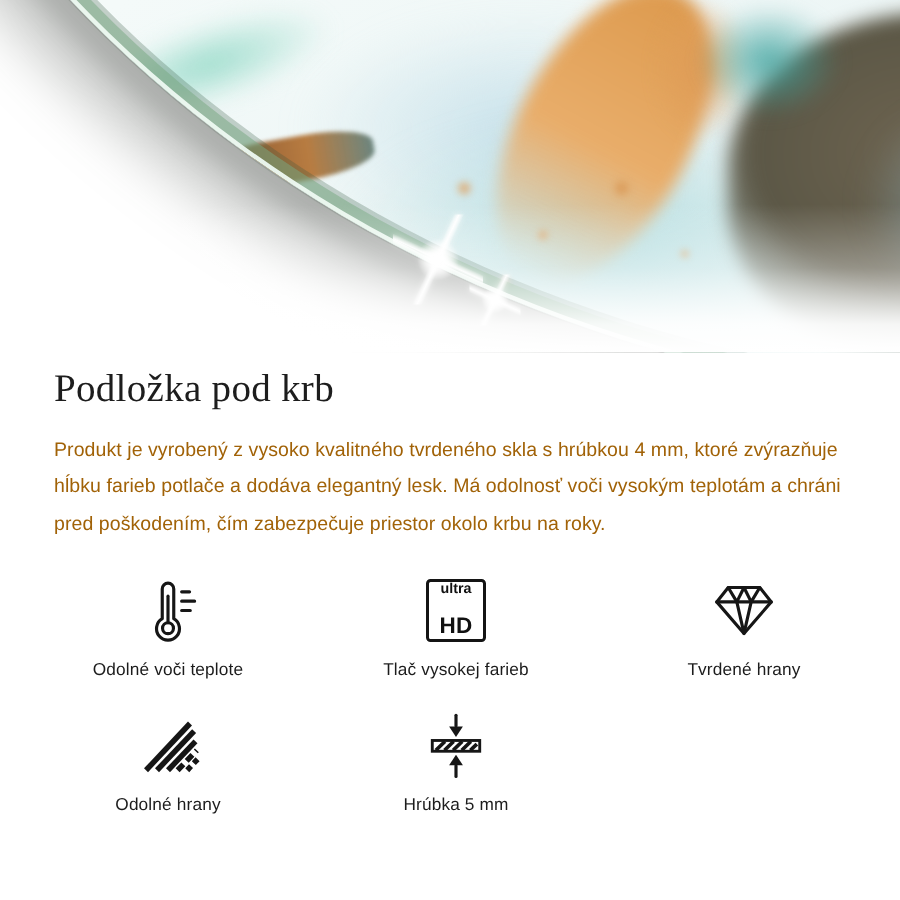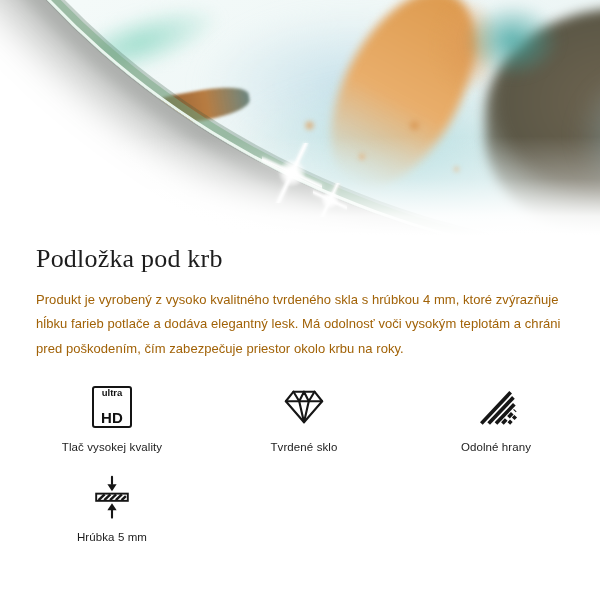--- a/index.html
+++ b/index.html
@@ -100,42 +100,53 @@
   </section>
 
   <main class="content">
     <h1><span>Podložka pod krb</span><br>
       </h1>
 
     <p class="desc">Produkt je vyrobený z vysoko kvalitného tvrdeného skla s hrúbkou 4 mm, ktoré zvýrazňuje hĺbku farieb potlače a dodáva elegantný lesk. Má odolnosť voči vysokým teplotám a chráni pred poškodením, čím zabezpečuje priestor okolo krbu na roky.</p>
 
     <div class="grid">
 
+      <div class="feature">
+        <div class="ficon">
+          <svg width="46" height="46" viewBox="0 0 48 48">
+            <path class="stroke" d="M20 29.7 V9 a4 4 0 0 1 8 0 v20.7 a8 8 0 1 1 -8 0 Z"></path>
+            <circle class="stroke" cx="24" cy="36.3" r="3.8"></circle>
+            <path class="stroke" d="M24 14 V32.4"></path>
+            <path class="stroke" d="M33.5 11 h5.5 M33.5 17.5 h9 M33.5 24 h6"></path>
+          </svg>
+        </div>
+        <div class="flabel">Odolné voči teplote</div>
+      </div>
 
       <div class="feature">
         <div class="ficon">
           <div class="hdbox">
             <span class="hd-top">ultra</span>
             <span class="hd-bottom">HD</span>
           </div>
         </div>
-        <div class="flabel">Tlač vysokej kvality</div>
+        <div class="flabel">Tlač vysokej farieb</div>
       </div>
 
 
       <div class="feature">
         <div class="ficon">
           <svg width="48" height="44" viewBox="0 0 48 46">
             <path class="stroke" d="M13 7 H35 L43 17 L24 39 L5 17 Z"></path>
             <path class="stroke" d="M5 17 H43"></path>
             <path class="stroke" d="M13 7 L19 17 L24 7 L29 17 L35 7"></path>
             <path class="stroke" d="M19 17 L24 39 L29 17"></path>
           </svg>
         </div>
-        <div class="flabel">Tvrdené sklo</div>
+        <div class="flabel">Tvrdené hrany</div>
       </div>
 
       <div class="feature">
         <div class="ficon">
           <svg width="46" height="44" viewBox="0 0 48 48">
             <g fill="none" stroke="#161616" stroke-width="4" stroke-linecap="butt">
               <path d="M8 42 L40 8"></path>
               <path d="M16 42 L43 13.5"></path>
               <path d="M24 42 L44 21"></path>
               <path d="M31 42 L45 27.5" stroke-dasharray="6 3.5"></path>

